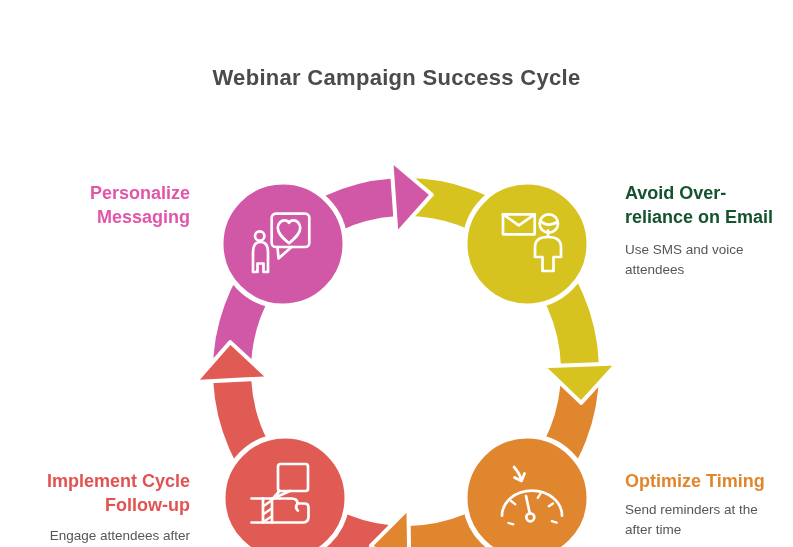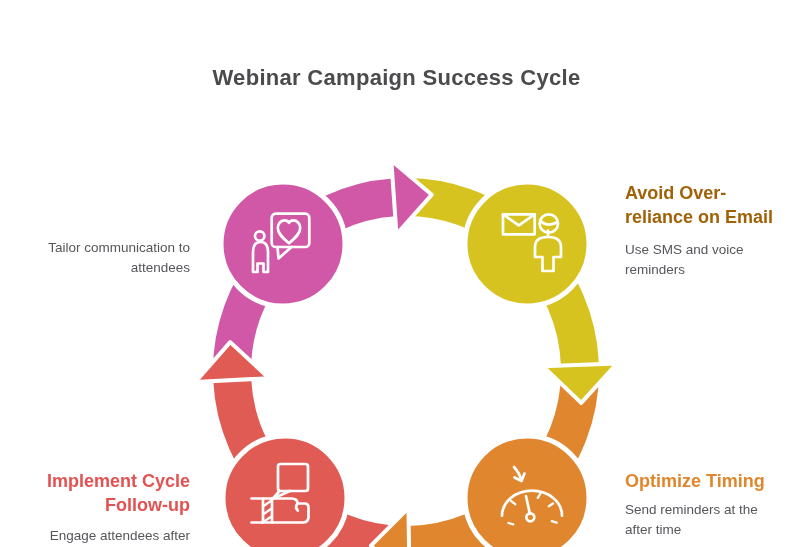--- a/index.html
+++ b/index.html
@@ -92,24 +92,24 @@
       <path d="M -33.5 0.5 L -13 0.5 M -33.5 24.5 L -13 24.5"></path>
       <path d="M -22 0.5 L -22 24.5"></path>
       <path d="M -22 8.5 L -13.5 2.5 M -22 16.5 L -13.5 10.5 M -22 24 L -13.5 18.5" stroke-width="2.3"></path>
       <path d="M -13 0.5 L 6.5 0.5 Q 12.5 0.5 12.5 5.5 L 19.5 5.5 Q 23.5 5.5 23.5 9.5 L 23.5 19 Q 23.5 24.5 17.5 24.5 L -13 24.5 Z"></path>
       <path d="M 12.5 5.5 Q 9.5 9.5 12.8 12.5"></path>
     </g>
   </svg>
 
   <div class="title" style="color: rgb(75, 75, 78);">Webinar Campaign Success Cycle</div>
 
-  <div class="node-desc d-personalize align-r" style="color: rgb(85, 86, 90);">Tailor communication to attendees</div>
+  <div class="node-title t-personalize align-r" style="color: rgb(225, 85, 171);">Personalize Messaging</div>
 
-  <div class="node-title t-email" style="color: #a16207;">Avoid Over-reliance on Email</div>
-  <div class="node-desc d-email" style="color: rgb(85, 86, 90);">Use SMS and voice reminders</div>
+  <div class="node-title t-email" style="color: #14532d;">Avoid Over-reliance on Email</div>
+  <div class="node-desc d-email" style="color: rgb(85, 86, 90);">Use SMS and voice attendees</div>
 
   <div class="node-title t-timing" style="color: rgb(224, 134, 44);">Optimize Timing</div>
   <div class="node-desc d-timing" style="color: rgb(85, 86, 90);">Send reminders at the after time</div>
 
   <div class="node-title t-followup align-r" style="color: rgb(227, 82, 82);">Implement Cycle Follow-up</div>
   <div class="node-desc d-followup align-r" style="color: rgb(85, 86, 90);">Engage attendees after the webinar</div>
 
 </div>
 
 </body></html>

